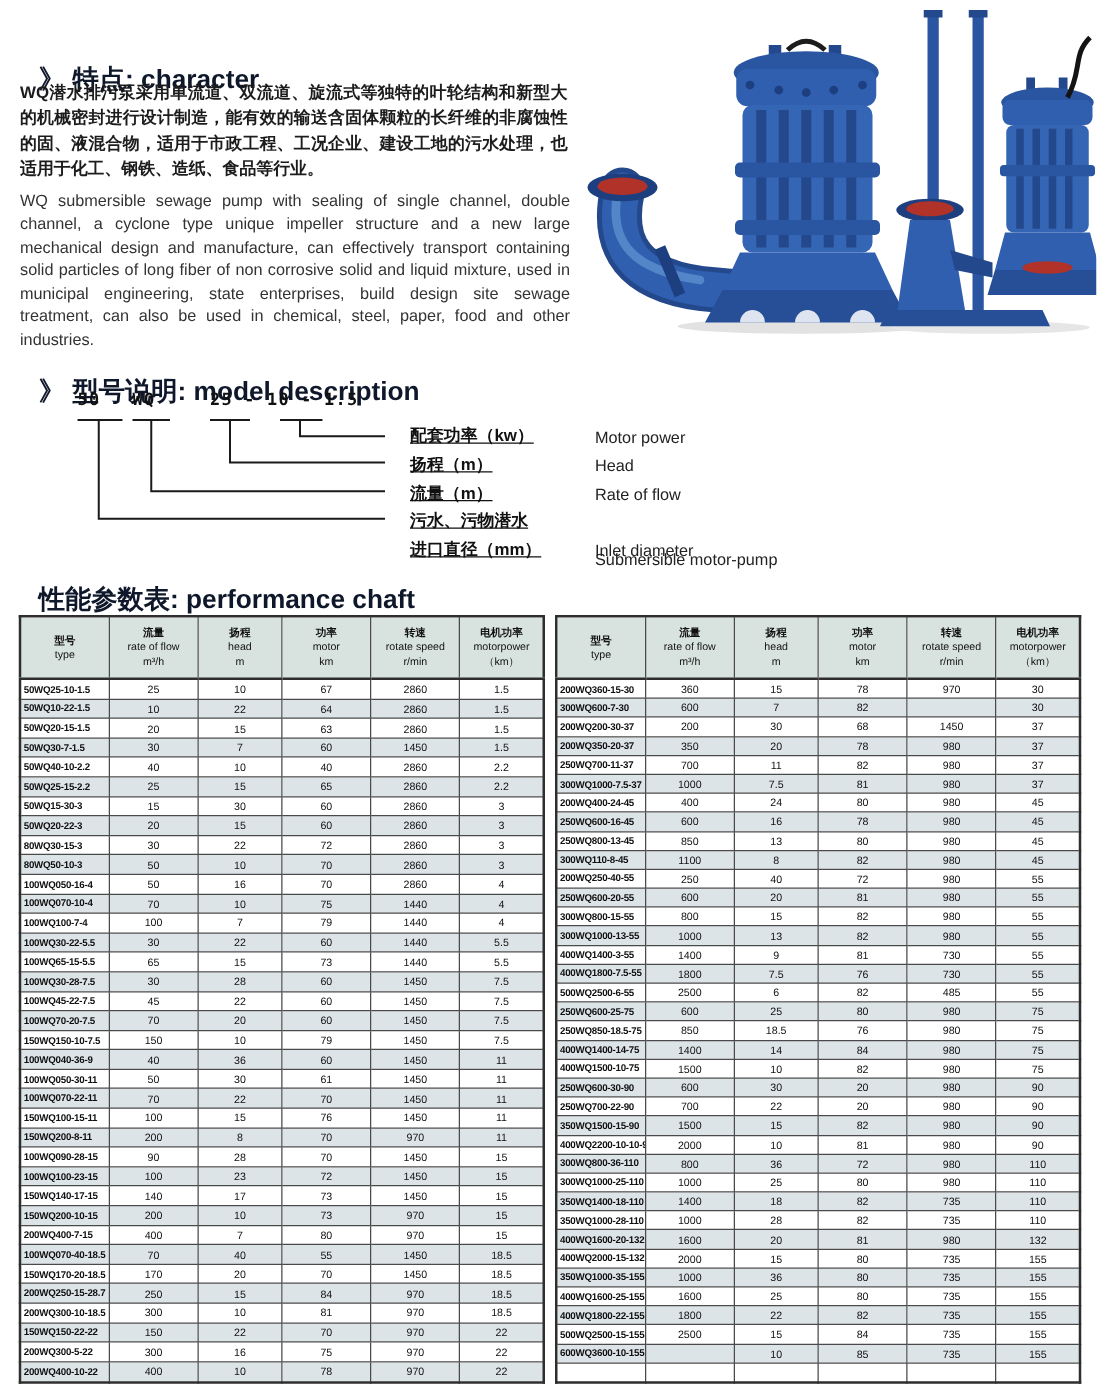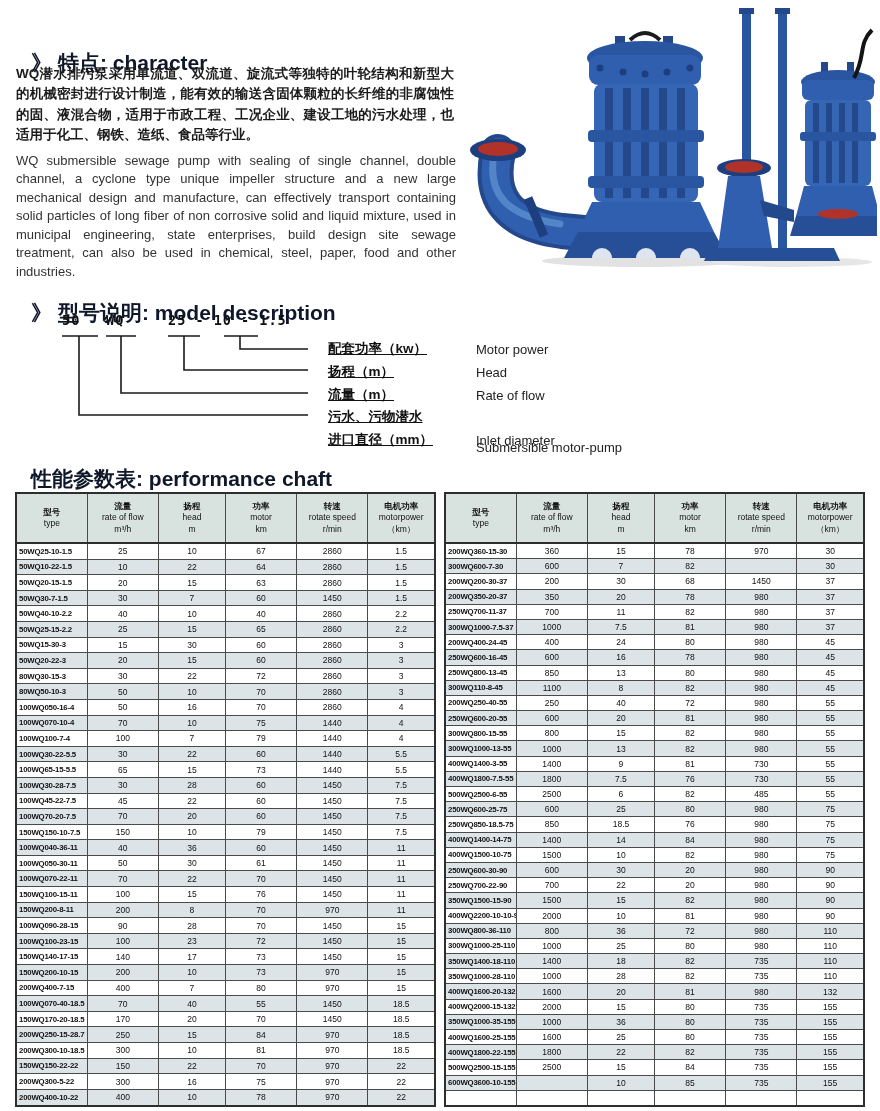--- a/index.html
+++ b/index.html
@@ -331,21 +331,21 @@
           </tr>
           <tr>
             <td class="type-cell">150WQ150-10-7.5</td>
             <td>150</td>
             <td>10</td>
             <td>79</td>
             <td>1450</td>
             <td>7.5</td>
           </tr>
           <tr>
-            <td class="type-cell">100WQ040-36-11</td>
+            <td class="type-cell">100WQ040-36-9</td>
             <td>40</td>
             <td>36</td>
             <td>60</td>
             <td>1450</td>
             <td>11</td>
           </tr>
           <tr>
             <td class="type-cell">100WQ050-30-11</td>
             <td>50</td>
             <td>30</td>

